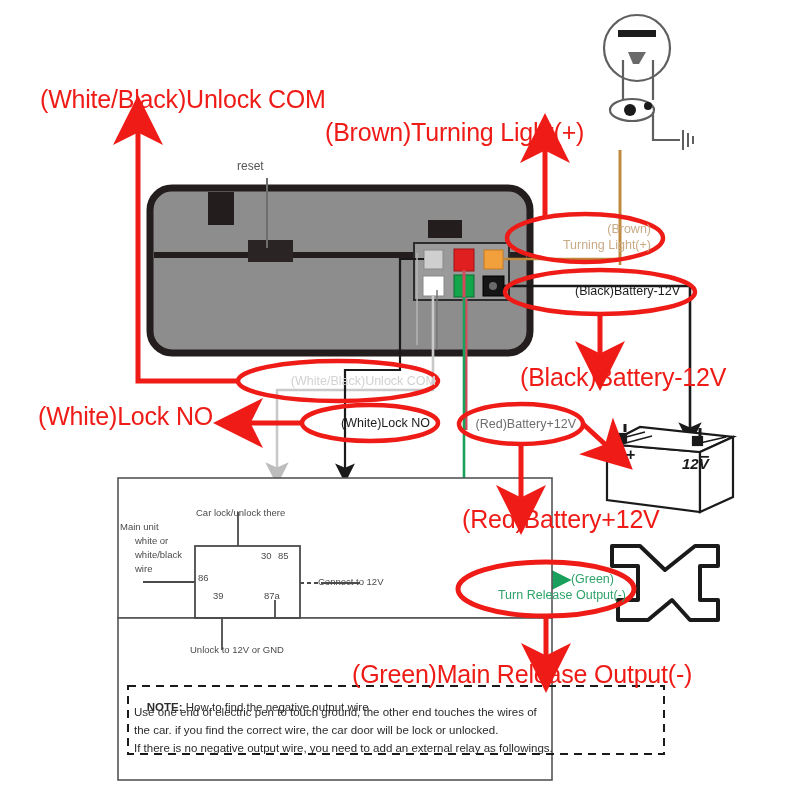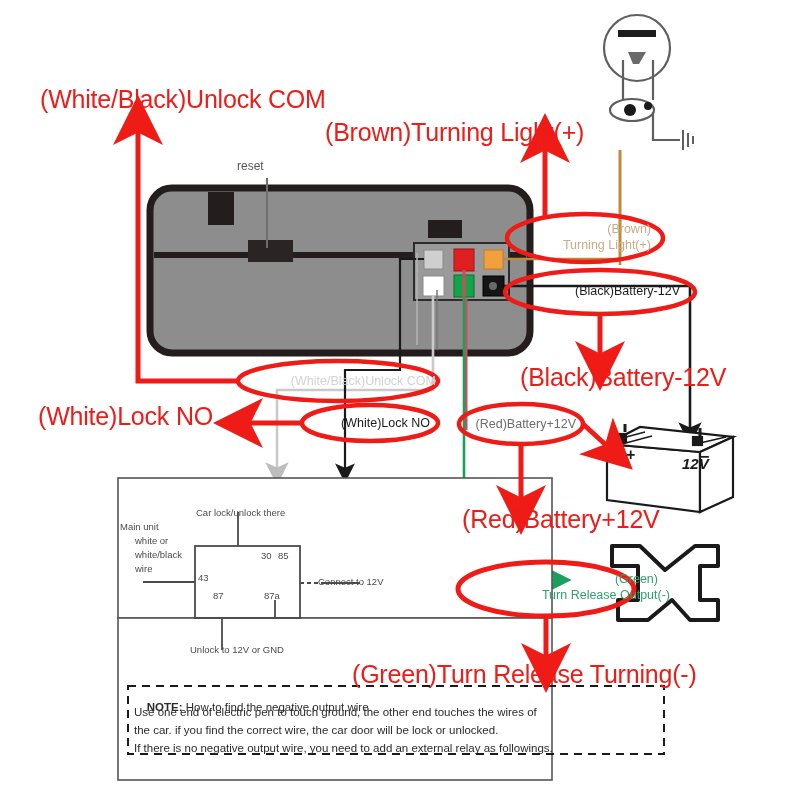--- a/index.html
+++ b/index.html
@@ -36,21 +36,21 @@
   
   .inner-lbl {
     font-size: 12.5px;
     font-family: "Liberation Sans", sans-serif;
     text-align: right;
   }
   .inner-lbl.brown  { color: #c9ab86; }
   .inner-lbl.black  { color: #1c1c1c; }
   .inner-lbl.white  { color: #d2d2d2; }
   .inner-lbl.red    { color: #6d6d6d; }
-  .inner-lbl.green  { color: #2fa36a; margin-left: 44px; }
+  .inner-lbl.green  { color: #2fa36a; }
   
   .schem {
     color: #4b4b4b;
     font-size: 9.5px;
     font-family: "Liberation Sans", sans-serif;
   }
   .note-txt {
     color: #2b2b2b;
     font-size: 11.5px;
     font-family: "Liberation Sans", sans-serif;
@@ -201,21 +201,21 @@
   <div class="txt big-red" style="left:40px; top:85px;">(White/Black)Unlock COM</div>
 
   <div class="txt big-red" style="left:325px; top:118px;">(Brown)Turning Light(+)</div>
 
   <div class="txt big-red" style="left:520px; top:363px;">(Black)Battery-12V</div>
 
   <div class="txt big-red" style="left:38px; top:402px;">(White)Lock NO</div>
 
   <div class="txt big-red" style="left:462px; top:505px;">(Red)Battery+12V</div>
 
-  <div class="txt big-red" style="left:352px; top:660px;">(Green)Turn Release Turning(-)</div>
+  <div class="txt big-red" style="left:352px; top:660px;">(Green)Main Release Output(-)</div>
 
   <div class="txt inner-lbl brown" style="left:519px; top:222px; width:132px;">(Brown)</div>
   <div class="txt inner-lbl brown" style="left:519px; top:238px; width:132px;">Turning Light(+)</div>
 
   <div class="txt inner-lbl black" style="left:520px; top:284px; width:160px;">(Black)Battery-12V</div>
 
   <div class="txt inner-lbl white" style="left:240px; top:374px; width:196px;">(White/Black)Unlock COM</div>
 
   <div class="txt inner-lbl black" style="left:310px; top:416px; width:120px;">(White)Lock NO</div>
 
@@ -231,23 +231,23 @@
   <div class="txt sign" style="left:700px; top:448px;">−</div>
 
   <div class="txt schem" style="left:120px; top:522px;">Main unit</div>
   <div class="txt schem" style="left:135px; top:536px;">white or</div>
   <div class="txt schem" style="left:135px; top:550px;">white/black</div>
   <div class="txt schem" style="left:135px; top:564px;">wire</div>
 
   <div class="txt schem" style="left:196px; top:508px;">Car lock/unlock there</div>
 
   <div class="txt schem" style="left:245px; top:551px;margin-left:16px;">30</div>
-  <div class="txt schem" style="left:198px; top:573px;">43</div>
+  <div class="txt schem" style="left:198px; top:573px;">86</div>
   <div class="txt schem" style="left:278px; top:551px;">85</div>
-  <div class="txt schem" style="left:213px; top:591px;">87</div>
+  <div class="txt schem" style="left:213px; top:591px;">39</div>
   <div class="txt schem" style="left:264px; top:591px;text-align:right;">87a</div>
 
   <div class="txt schem" style="left:318px; top:577px;">Connect to 12V</div>
   <div class="txt schem" style="left:190px; top:645px;">Unlock to 12V or GND</div>
 
   <div class="txt note-txt" style="left:134px; top:688px;">
     <b>NOTE:</b><span> How to find the negative output wire.</span>
   </div>
   <div class="txt note-txt" style="left:134px; top:706px;">Use one end of electric pen to touch ground, the other end touches the wires of</div>
   <div class="txt note-txt" style="left:134px; top:742px;">If there is no negative output wire, you need to add an external relay as followings.</div>

